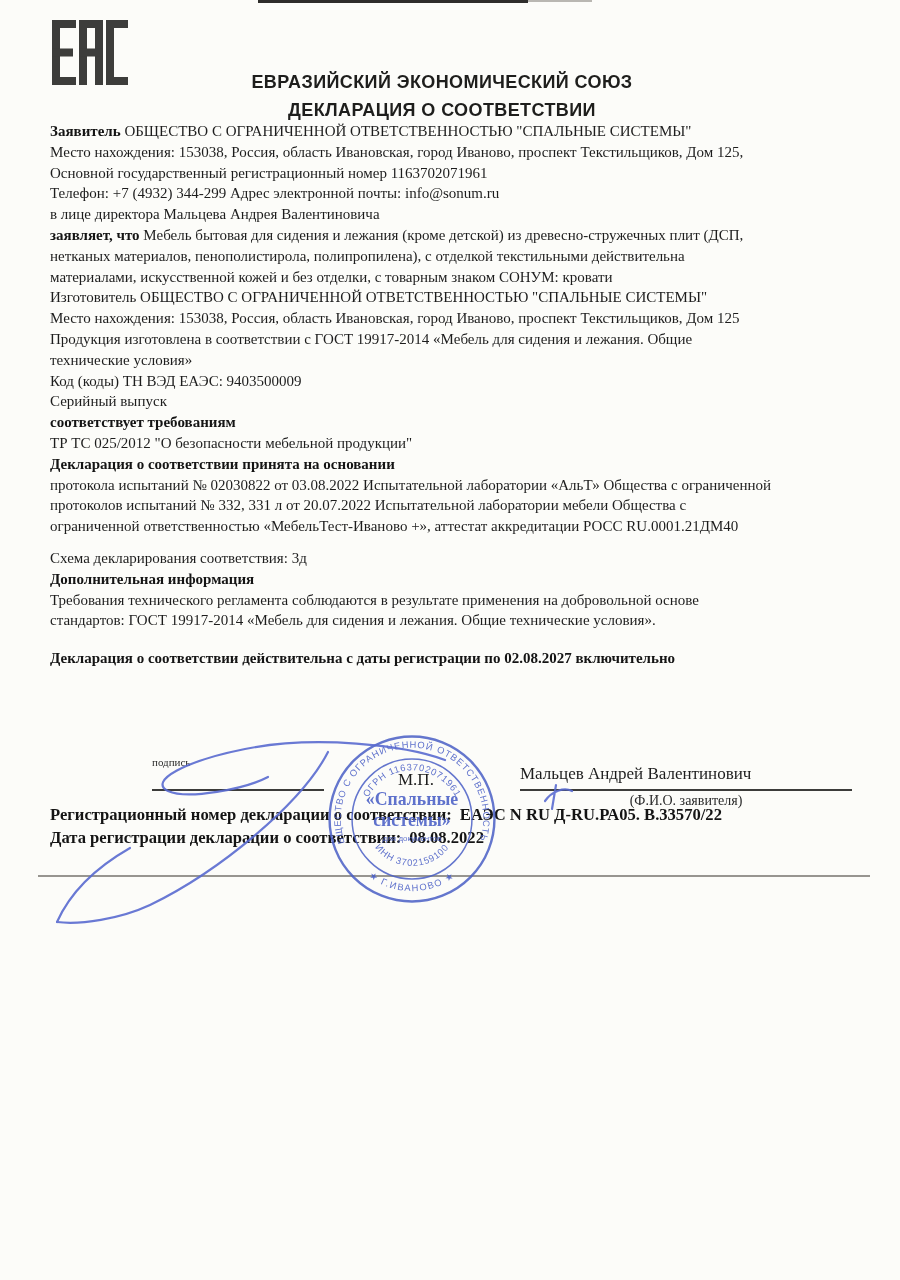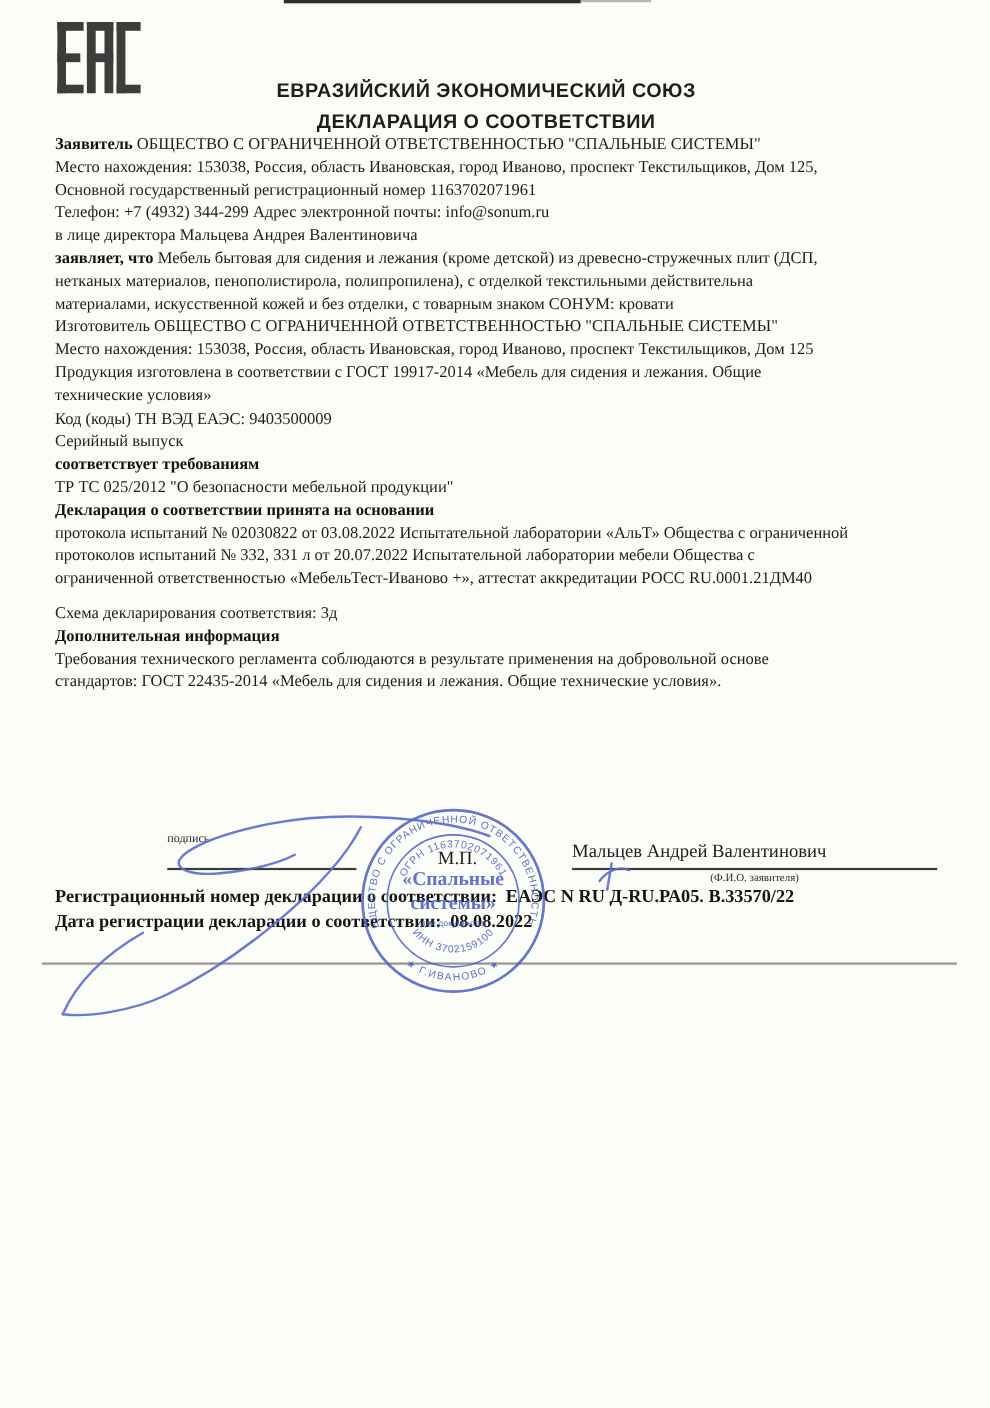--- a/index.html
+++ b/index.html
@@ -41,21 +41,21 @@
     position:absolute;left:152px;top:756px;width:172px;
     text-align:left;font-size:11px;color:#2a2a2a;
   }
   .name-text{
     position:absolute;left:520px;top:764px;width:332px;
     font-size:17px;color:#1d1d1d;
   }
   .name-line{position:absolute;left:520px;top:789px;width:332px;height:2px;background:#3c3c3a;}
   .name-caption{
     position:absolute;left:520px;top:793px;width:332px;
-    text-align:center;font-size:10px;color:#2a2a2a;
+    text-align:center;font-size:14px;color:#2a2a2a;
   }
   .reg-line{
     position:absolute;left:50px;white-space:nowrap;
     font-weight:700;font-size:16.6px;color:#141414;
   }
   .reg-number{top:805px;}
   .reg-date{top:828px;}
   .reg-line .val{margin-left:8px;}
   .bottom-divider{position:absolute;left:38px;top:875px;width:832px;height:2px;background:#85837e;opacity:.85;}
 
@@ -112,21 +112,22 @@
       <div class="doc-line"><span>Серийный выпуск</span></div>
       <div class="doc-line"><span class="b">соответствует требованиям</span></div>
       <div class="doc-line"><span>ТР ТС 025/2012 "О безопасности мебельной продукции"</span></div>
       <div class="doc-line"><span class="b">Декларация о соответствии принята на основании</span></div>
       <div class="doc-line"><span>протокола испытаний № 02030822 от 03.08.2022 Испытательной лаборатории «АльТ» Общества с ограниченной</span></div>
       <div class="doc-line"><span>протоколов испытаний № 332, 331 л от 20.07.2022 Испытательной лаборатории мебели Общества с</span></div>
       <div class="doc-line"><span>ограниченной ответственностью «МебельТест-Иваново +», аттестат аккредитации РОСС RU.0001.21ДМ40</span></div>
       <div class="doc-line" style="margin-top: 11px;"><span>Схема декларирования соответствия: 3д</span></div>
       <div class="doc-line"><span class="b">Дополнительная информация</span></div>
       <div class="doc-line"><span>Требования технического регламента соблюдаются в результате применения на добровольной основе</span></div>
-      <div class="doc-line"><span>стандартов: ГОСТ 22435-2014 «Мебель для сидения и лежания. Общие технические условия».</span></div>
+      <div class="doc-line"><span>стандартов: ГОСТ 19917-2014 «Мебель для сидения и лежания. Общие технические условия».</span></div>
+      <div class="doc-line" style="margin-top: 17px;"><span class="b">Декларация о соответствии действительна с даты регистрации по 02.08.2027 включительно</span></div>
     </div>
 
   <div class="mp-label">М.П.</div>
 
   <div class="sig-line"></div>
   <div class="sig-caption">подпись</div>
 
   <div class="name-text">Мальцев Андрей Валентинович</div>
   <div class="name-line"></div>
   <div class="name-caption">(Ф.И.О. заявителя)</div>

